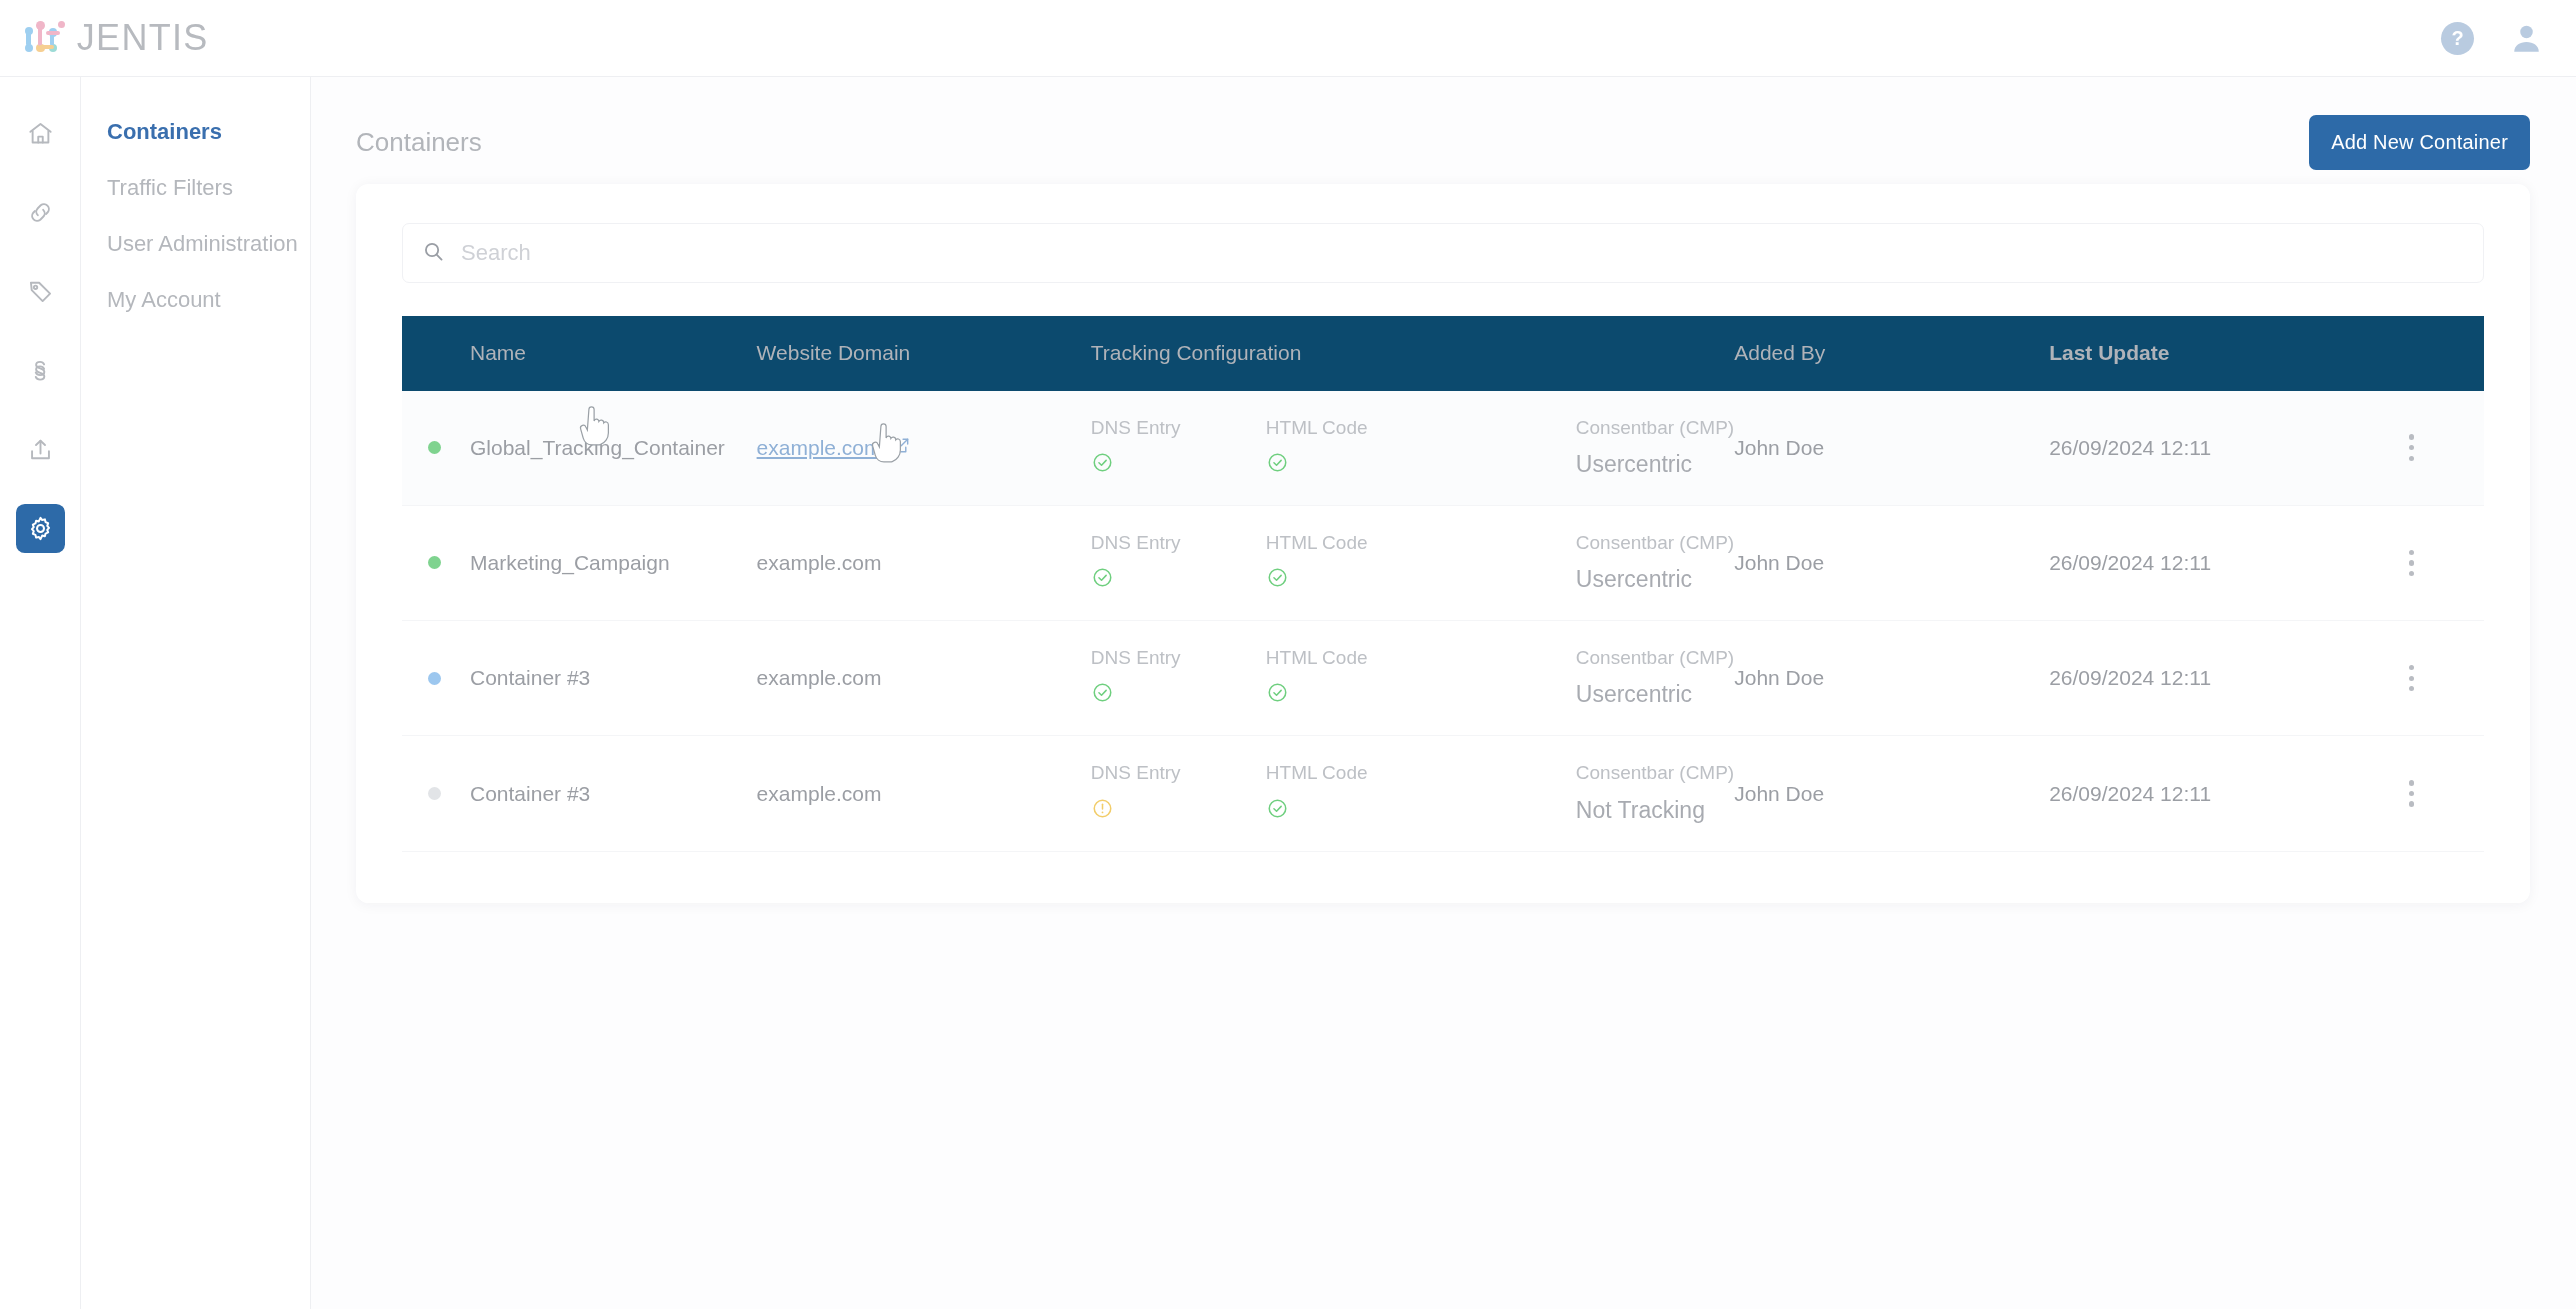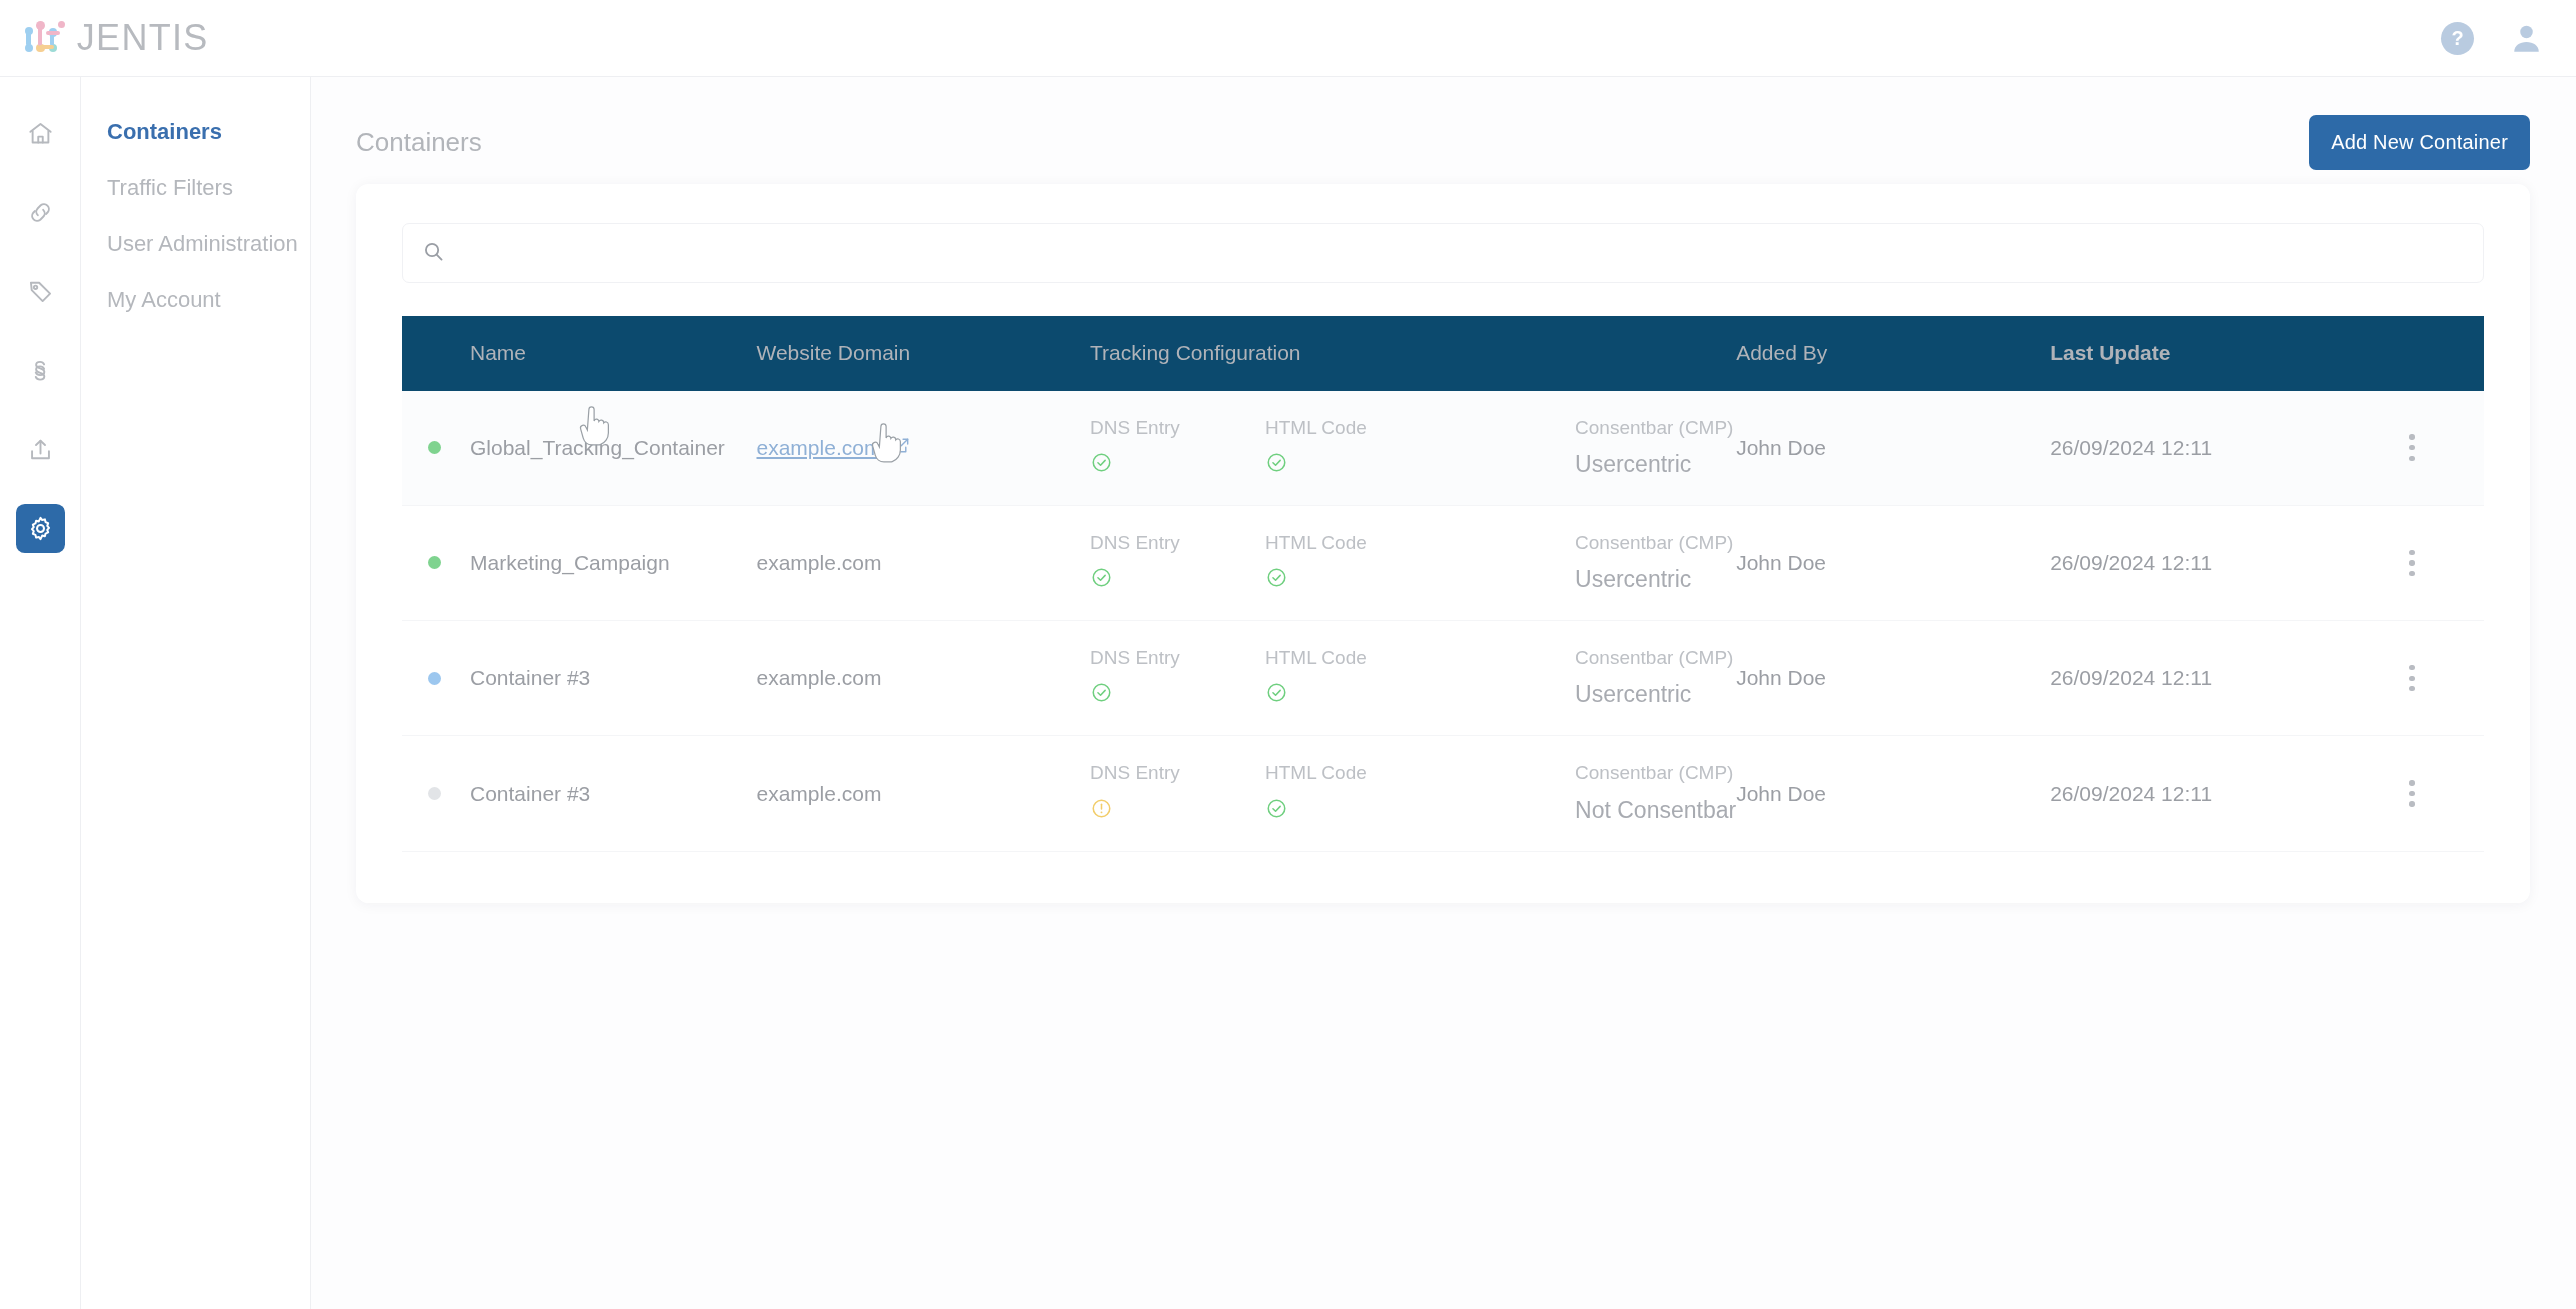--- a/index.html
+++ b/index.html
@@ -268,20 +268,21 @@
 
   <div class="card">
 
     <div class="search-wrap">
       <span>
         <svg width="23" height="23" viewBox="0 0 24 24" fill="none" stroke="#9a9ea5" stroke-width="1.9" stroke-linecap="round">
           <circle cx="10.5" cy="10.5" r="6.4"></circle>
           <path d="M15.3 15.3 20.4 20.4"></path>
         </svg>
       </span>
+      <input class="search-input" type="text" placeholder="Search" style="">
     </div>
 
     <table>
       <thead>
         <tr>
           <th class="c-name">Name</th>
           <th class="c-domain">Website Domain</th>
           <th class="c-track">Tracking Configuration</th>
           <th class="c-added">Added By</th>
           <th class="c-update">Last Update</th>
@@ -433,21 +434,21 @@
         </div>
         <div class="track-item html">
           <span class="track-label">HTML Code</span>
           <span><svg width="23" height="23" viewBox="0 0 24 24" fill="none" stroke="#6fcf7f" stroke-width="1.6" stroke-linecap="round" stroke-linejoin="round">
                       <circle cx="12" cy="12" r="8.6"></circle>
                       <path d="M8.3 12.2 11 14.8l4.8-5"></path>
                     </svg></span>
         </div>
         <div class="track-item cmp">
           <span class="track-label">Consentbar (CMP)</span>
-          <span class="track-value">Not Consentbar</span>
+          <span class="track-value">Not Tracking</span>
         </div>
       </div>
     </td>
     <td><span>John Doe</span></td>
     <td><span>26/09/2024 12:11</span></td>
     <td>
       <div class="menu-dots">
                 <i></i>
                 <i></i>
                 <i></i>

